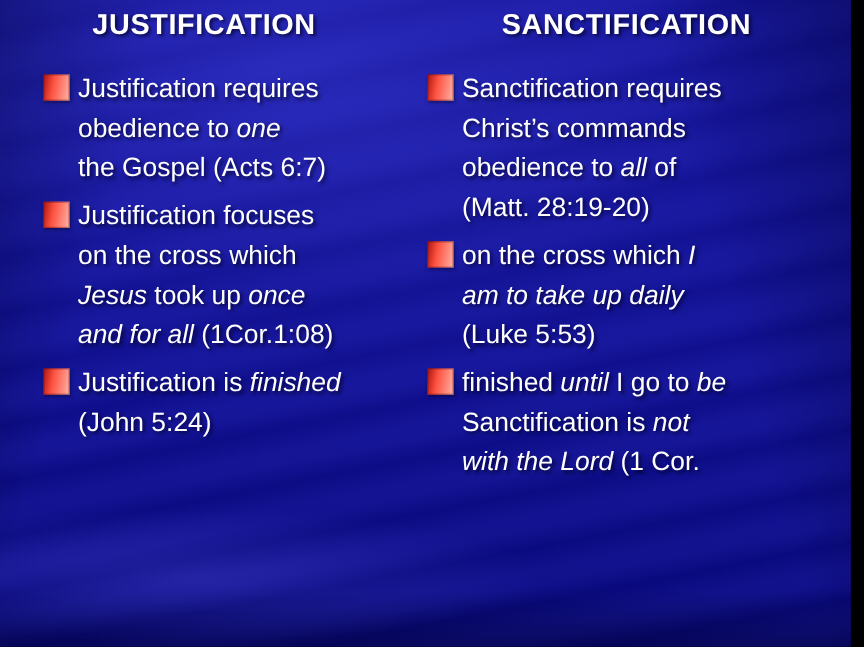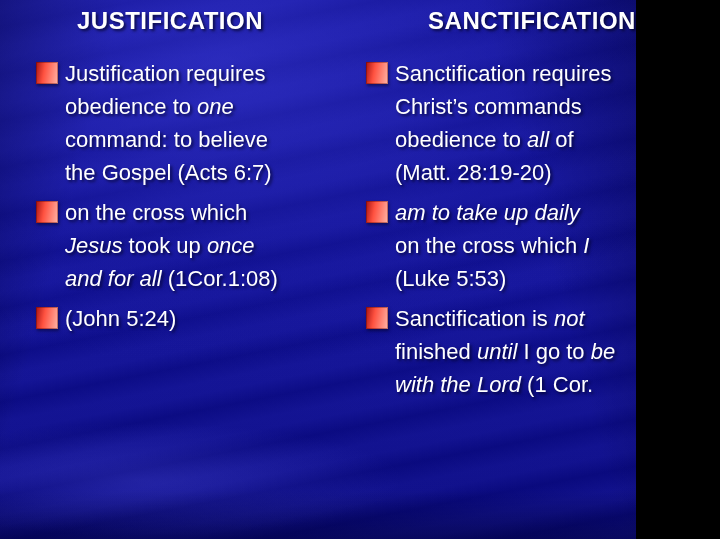--- a/index.html
+++ b/index.html
@@ -2,21 +2,21 @@
 <html style="--bullet-start: #a81212; --bullet-mid: #ff5240; --bullet-end: #ffb5a8;"><head>
 <meta charset="utf-8">
 <style>
   html, body {
     margin: 0;
     padding: 0;
     background: #000;
   }
   .slide {
     position: relative;
-    width: 636px;
+    width: 709px;
     height: 539px;
     overflow: hidden;
     font-family: "Liberation Sans", sans-serif;
     color: #ffffff;
     
     background:
       radial-gradient(120% 80% at 35% 12%, rgba(60,60,215,0.50) 0%, rgba(28,28,165,0.22) 45%, rgba(0,0,0,0) 70%),
       radial-gradient(55% 14% at 22% 89%, rgba(80,80,225,0.30) 0%, rgba(0,0,0,0) 75%),
       linear-gradient(105deg, rgba(0,0,55,0.55) 0%, rgba(0,0,0,0) 16%),
       linear-gradient(255deg, rgba(0,0,55,0.50) 0%, rgba(0,0,0,0) 20%),
@@ -25,21 +25,21 @@
         rgba(95,95,235,0.09) 0px, rgba(95,95,235,0.09) 11px,
         rgba(8,8,85,0.12) 27px, rgba(95,95,235,0.09) 46px),
       linear-gradient(180deg, #13139c 0%, #101095 55%, #08087e 100%);
     text-decoration: underline;
   }
   .column {
     position: absolute;
     top: 6px;
   }
   .column.left  { left: 36px;  width: 324px; }
-  .column.right { left: 366px; width: 332px; }
+  .column.right { left: 356px; width: 332px; }
   .col-header {
     font-size: 24px;
     line-height: 30px;
     font-weight: bold;
     text-align: center;
     letter-spacing: 0.5px;
     margin-bottom: 21px;
     text-shadow: 2px 2px 3px rgba(0,0,25,0.70);
   }
   .column.left .col-header { margin-right: 56px; }
@@ -73,35 +73,36 @@
 <div class="slide">
 
   <div class="column left">
     <div class="col-header">JUSTIFICATION</div>
     <div class="bullet-list">
         <div class="bullet-item">
           <span class="bullet-square"></span>
           <div class="bullet-text">
             <div class="line"><span>Justification requires</span></div>
             <div class="line"><span>obedience to </span><span class="it">one</span></div>
-            <div class="line"><span>command: to believe</span></div>
             <div class="line"><span>the Gospel (Acts 6:7)</span></div>
           </div>
         </div>
         <div class="bullet-item">
           <span class="bullet-square"></span>
           <div class="bullet-text">
+            <div class="line"><span>Justification focuses</span></div>
             <div class="line"><span>on the cross which</span></div>
             <div class="line"><span class="it">Jesus</span><span> took up </span><span class="it">once</span></div>
             <div class="line"><span class="it">and for all</span><span> (1Cor.1:08)</span></div>
           </div>
         </div>
         <div class="bullet-item">
           <span class="bullet-square"></span>
           <div class="bullet-text">
+            <div class="line"><span>Justification is </span><span class="it">finished</span></div>
             <div class="line"><span>(John 5:24)</span></div>
           </div>
         </div>
       </div>
   </div>
 
   <div class="column right">
     <div class="col-header">SANCTIFICATION</div>
     <div class="bullet-list">
         <div class="bullet-item">
@@ -109,29 +110,29 @@
           <div class="bullet-text">
             <div class="line"><span>Sanctification requires</span></div>
             <div class="line"><span>Christ’s commands</span></div>
             <div class="line"><span>obedience to </span><span class="it">all</span><span> of</span></div>
             <div class="line"><span>(Matt. 28:19-20)</span></div>
           </div>
         </div>
         <div class="bullet-item">
           <span class="bullet-square"></span>
           <div class="bullet-text">
+            <div class="line"><span>on the cross which </span><span class="it">I</span></div>
             <div class="line"><span class="it">am to take up daily</span></div>
-            <div class="line"><span>on the cross which </span><span class="it">I</span></div>
             <div class="line"><span>(Luke 5:53)</span></div>
           </div>
         </div>
         <div class="bullet-item">
           <span class="bullet-square"></span>
           <div class="bullet-text">
+            <div class="line"><span>finished </span><span class="it">until</span><span> I go to </span><span class="it">be</span></div>
             <div class="line"><span>Sanctification is </span><span class="it">not</span></div>
-            <div class="line"><span>finished </span><span class="it">until</span><span> I go to </span><span class="it">be</span></div>
             <div class="line"><span class="it">with the Lord</span><span> (1 Cor.</span></div>
           </div>
         </div>
       </div>
   </div>
 
 </div>
 
 </body></html>

